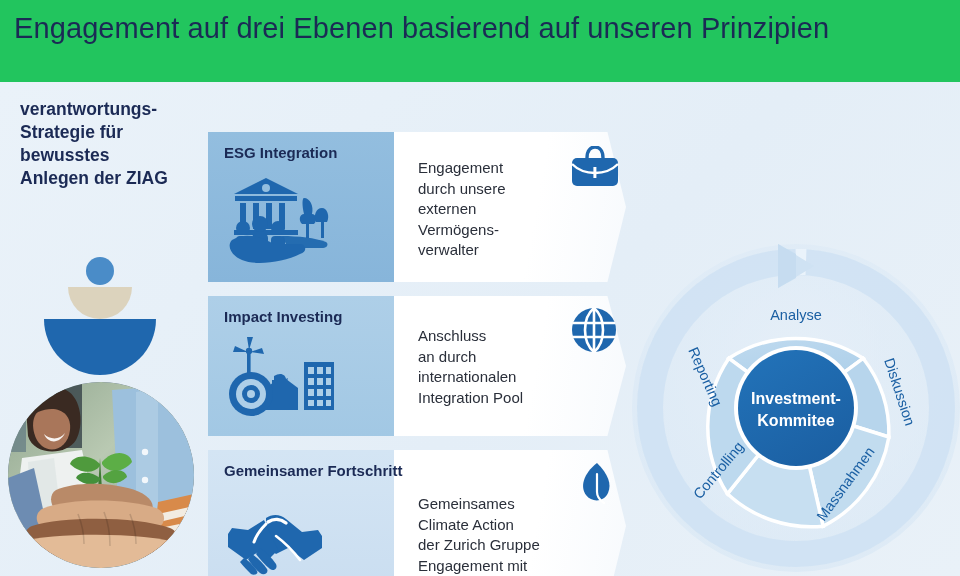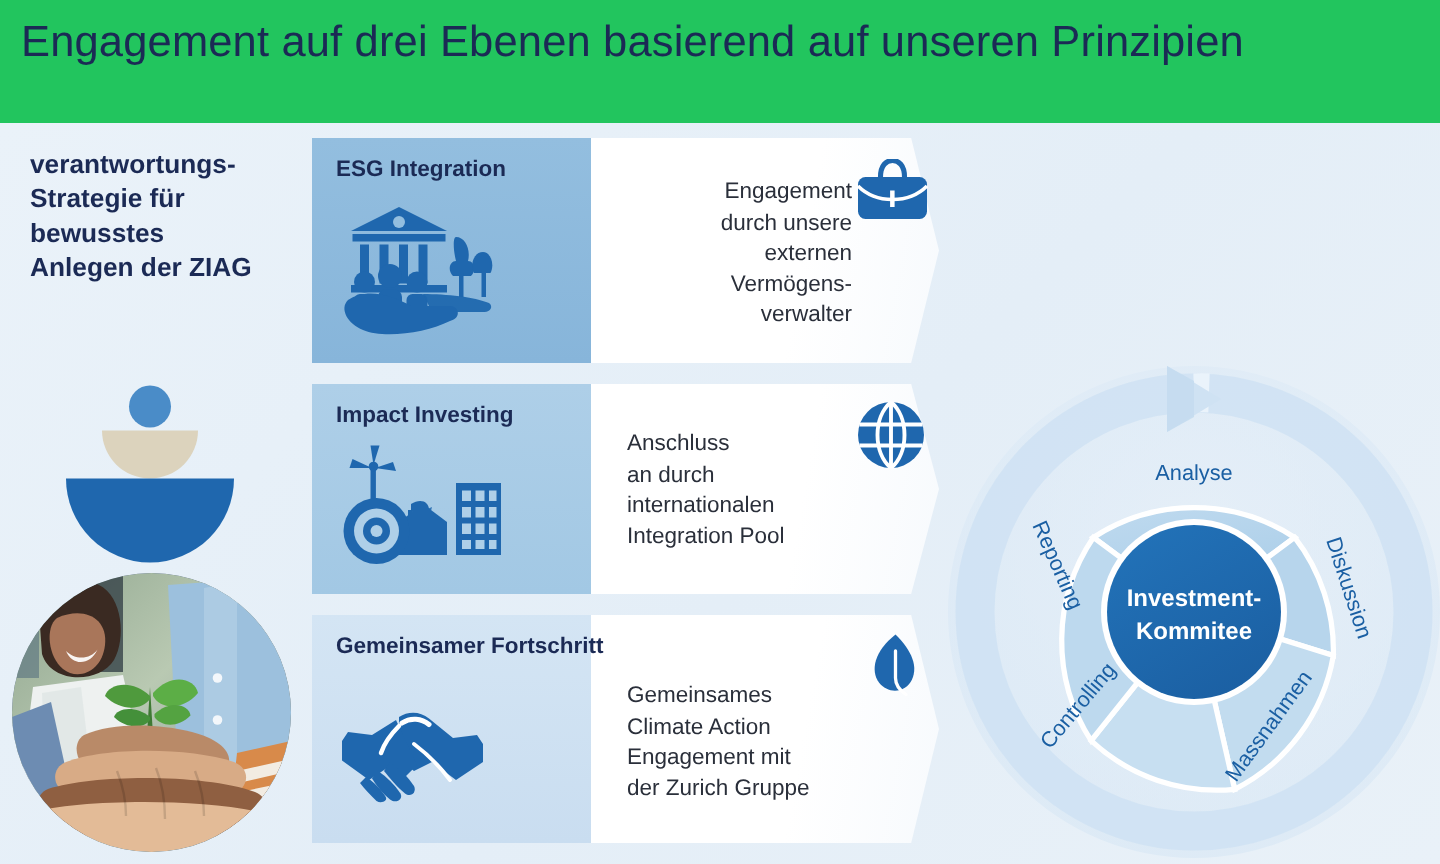--- a/index.html
+++ b/index.html
@@ -52,21 +52,21 @@
   }
 
   .photo{
     position:absolute;left:8px;top:300px;width:186px;height:186px;
     border-radius:50%;overflow:hidden;
     background:#6c7f8e;
   }
   .photo svg{display:block;width:186px;height:186px;}
 
   
-  .panel{position:absolute;}
+  .panel{position:absolute;margin-top:40px;}
   .chev-left,.chev-right{
     position:absolute;top:0;height:100%;
   }
   .chev-left{
     left:0;
     clip-path:polygon(0 0, 84% 0, 100% 50%, 84% 100%, 0 100%);
   }
   .chev-right{
     clip-path:polygon(0 0, 92% 0, 100% 50%, 92% 100%, 0 100%);
     background:linear-gradient(100deg,#ffffff 0%,#ffffff 60%,#f7fafd 100%);
@@ -203,21 +203,21 @@
             <path d="M78 24 C84 24 88 32 86 40 C90 40 92 46 88 50 L76 50 C72 46 74 40 78 40 C76 32 76 24 78 24 Z"></path>
             <rect x="80" y="48" width="3" height="16"></rect>
             <path d="M96 34 C101 34 104 42 101 48 L90 48 C87 42 90 34 96 34 Z"></path>
             <rect x="95" y="46" width="3" height="18"></rect>
             <path d="M56 62 C72 62 90 64 100 68 C103 70 101 74 97 74 L62 74 Z" opacity=".95"></path>
             <path d="M6 66 C18 58 34 62 48 70 L74 70 C80 70 82 78 74 80 C58 88 30 92 16 86 C6 82 0 72 6 66 Z"></path>
           </g>
         </svg>
       </div>
 
-      <div class="panel-body" style="left:210px;top:26px;width:150px;text-align:right;">
+      <div class="panel-body" style="left:210px;top:26px;width:150px;">
         <span>Engagement</span>
         <span>durch unsere</span>
         <span>externen</span>
         <span>Vermögens-</span>
         <span>verwalter</span>
       </div>
 
       <div class="panel-icon" style="left:360px;top:14px;width:54px;height:46px;">
         <svg viewBox="0 0 54 46" xmlns="http://www.w3.org/2000/svg">
           <path d="M19 12 C19 4 23 1 27 1 C31 1 35 4 35 12" fill="none" stroke="#1f67ae" stroke-width="3.4"></path>
@@ -308,22 +308,22 @@
             <path d="M42 8 C48 4 55 5 60 9" fill="none" stroke="#ffffff" stroke-width="3.4" stroke-linecap="round"></path>
             <path d="M40 10 C34 16 30 22 28 28" fill="none" stroke="#ffffff" stroke-width="3" stroke-linecap="round"></path>
             <path d="M50 22 C58 28 68 38 74 46" fill="none" stroke="#ffffff" stroke-width="2.6" stroke-linecap="round"></path>
           </g>
         </svg>
       </div>
 
       <div class="panel-body" style="left:210px;top:44px;width:180px;">
         <span>Gemeinsames</span>
         <span>Climate Action</span>
+        <span>der Zurich Gruppe</span>
         <span>Engagement mit</span>
-        <span>der Zurich Gruppe</span>
       </div>
 
       <div class="panel-icon" style="left:372px;top:12px;width:34px;height:46px;">
         <svg viewBox="0 0 34 46" xmlns="http://www.w3.org/2000/svg">
           <path d="M17 1 C28 12 32 22 28 31 C24 40 12 41 6 33 C0 25 3 12 17 1 Z" fill="#1f67ae"></path>
           <path d="M17 12 L17 30 C17 36 21 39 24 41" fill="none" stroke="#ffffff" stroke-width="2.2" stroke-linecap="round"></path>
         </svg>
       </div>
     </div>
 

